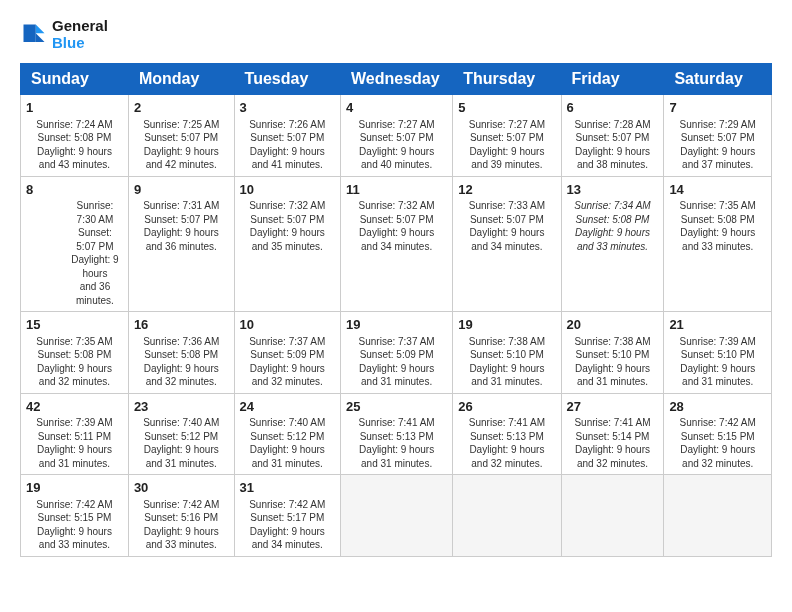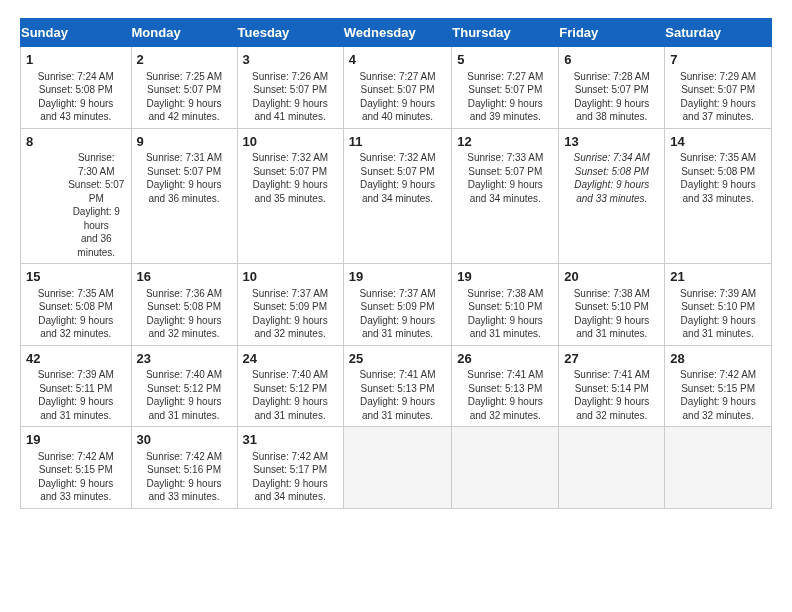--- a/index.html
+++ b/index.html
@@ -43,22 +43,22 @@
     }
     table {
       width: 100%;
       border-collapse: collapse;
       font-size: 11px;
     }
     th {
       background-color: #1565C0;
       color: #fff;
       text-align: left;
-      padding: 6px 0;
-      font-size: 13px;
+      padding: 6px 10px;
+      font-size: 16px;
       font-weight: bold;
       border: 1px solid #1565C0;
     }
     td {
       border: 1px solid #ccc;
       vertical-align: top;
       padding: 4px 5px;
       width: 113px;
       height: 78px;
       color: #222;
@@ -77,20 +77,37 @@
     .day-info {
       font-size: 10px;
       color: #333;
       text-align: center;
     }
   </style>
 </head>
 <body>
 
 <div class="page">
+  <div class="header">
+    <div class="logo">
+      <svg class="logo-icon" viewBox="0 0 32 32">
+        <polygon points="18,4 28,14 18,14" fill="#2196F3"></polygon>
+        <polygon points="18,14 28,24 18,24" fill="#1565C0"></polygon>
+        <rect x="4" y="4" width="14" height="20" fill="#1565C0"></rect>
+      </svg>
+      <div>
+        <div style="font-size:15px;font-weight:bold;color:#1a1a1a;line-height:1.1">General</div>
+        <div style="font-size:15px;font-weight:bold;color:#2196F3;line-height:1.1">Blue</div>
+      </div>
+    </div>
+    <div class="title-block">
+      <div class="calendar-title"></div>
+      <div class="calendar-subtitle"></div>
+    </div>
+  </div>
 
   <table>
     <thead>
       <tr>
       <th>Sunday</th>
           <th>Monday</th>
           <th>Tuesday</th>
           <th>Wednesday</th>
           <th>Thursday</th>
           <th>Friday</th>

